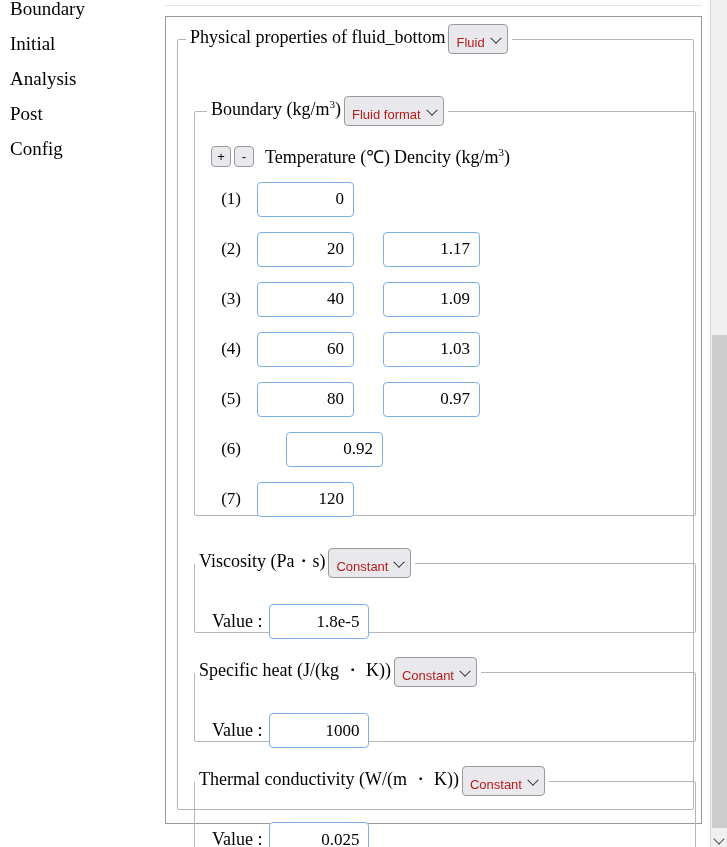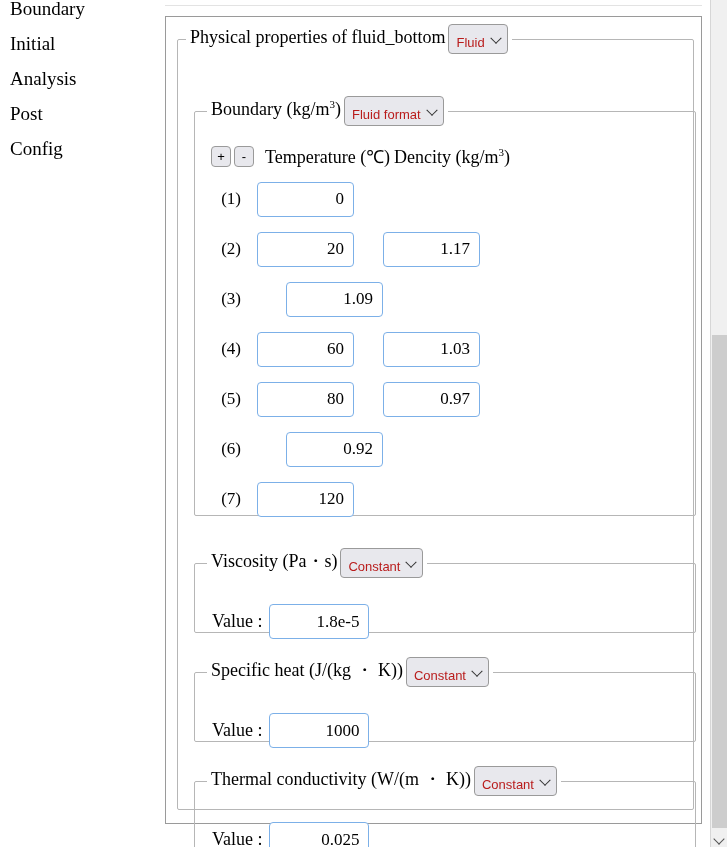--- a/index.html
+++ b/index.html
@@ -84,21 +84,21 @@
     height: 420px;
   }
   .fs-density > legend { margin-left: 12px; }
 
   .fs-prop {
     position: absolute;
     left: 16px;
     width: 502px;
     height: 85px;
   }
-  .fs-prop > legend { margin-left: 12px; }
+  .fs-prop > legend { margin-left: 0; }
   .fs-visc { top: 494px; }
   .fs-spec { top: 603px; }
   .fs-therm { top: 712px; }
 
   
   .sel {
     display: inline-block;
     vertical-align: middle;
     position: relative;
     font-family: "Liberation Sans", sans-serif;
@@ -317,20 +317,21 @@
             <div class="cell-gap"></div>
           </div>
           <div class="row">
             <div class="row-idx">(2)</div>
             <input class="cell-input" type="text" value="20" style="">
             <div class="cell-gap"></div>
             <input class="cell-input" type="text" value="1.17" style="">
           </div>
           <div class="row">
             <div class="row-idx">(3)</div>
+            <input class="cell-input" type="text" value="40" style="">
             <div class="cell-gap"></div>
             <input class="cell-input" type="text" value="1.09" style="">
           </div>
           <div class="row">
             <div class="row-idx">(4)</div>
             <input class="cell-input" type="text" value="60" style="">
             <div class="cell-gap"></div>
             <input class="cell-input" type="text" value="1.03" style="">
           </div>
           <div class="row">

